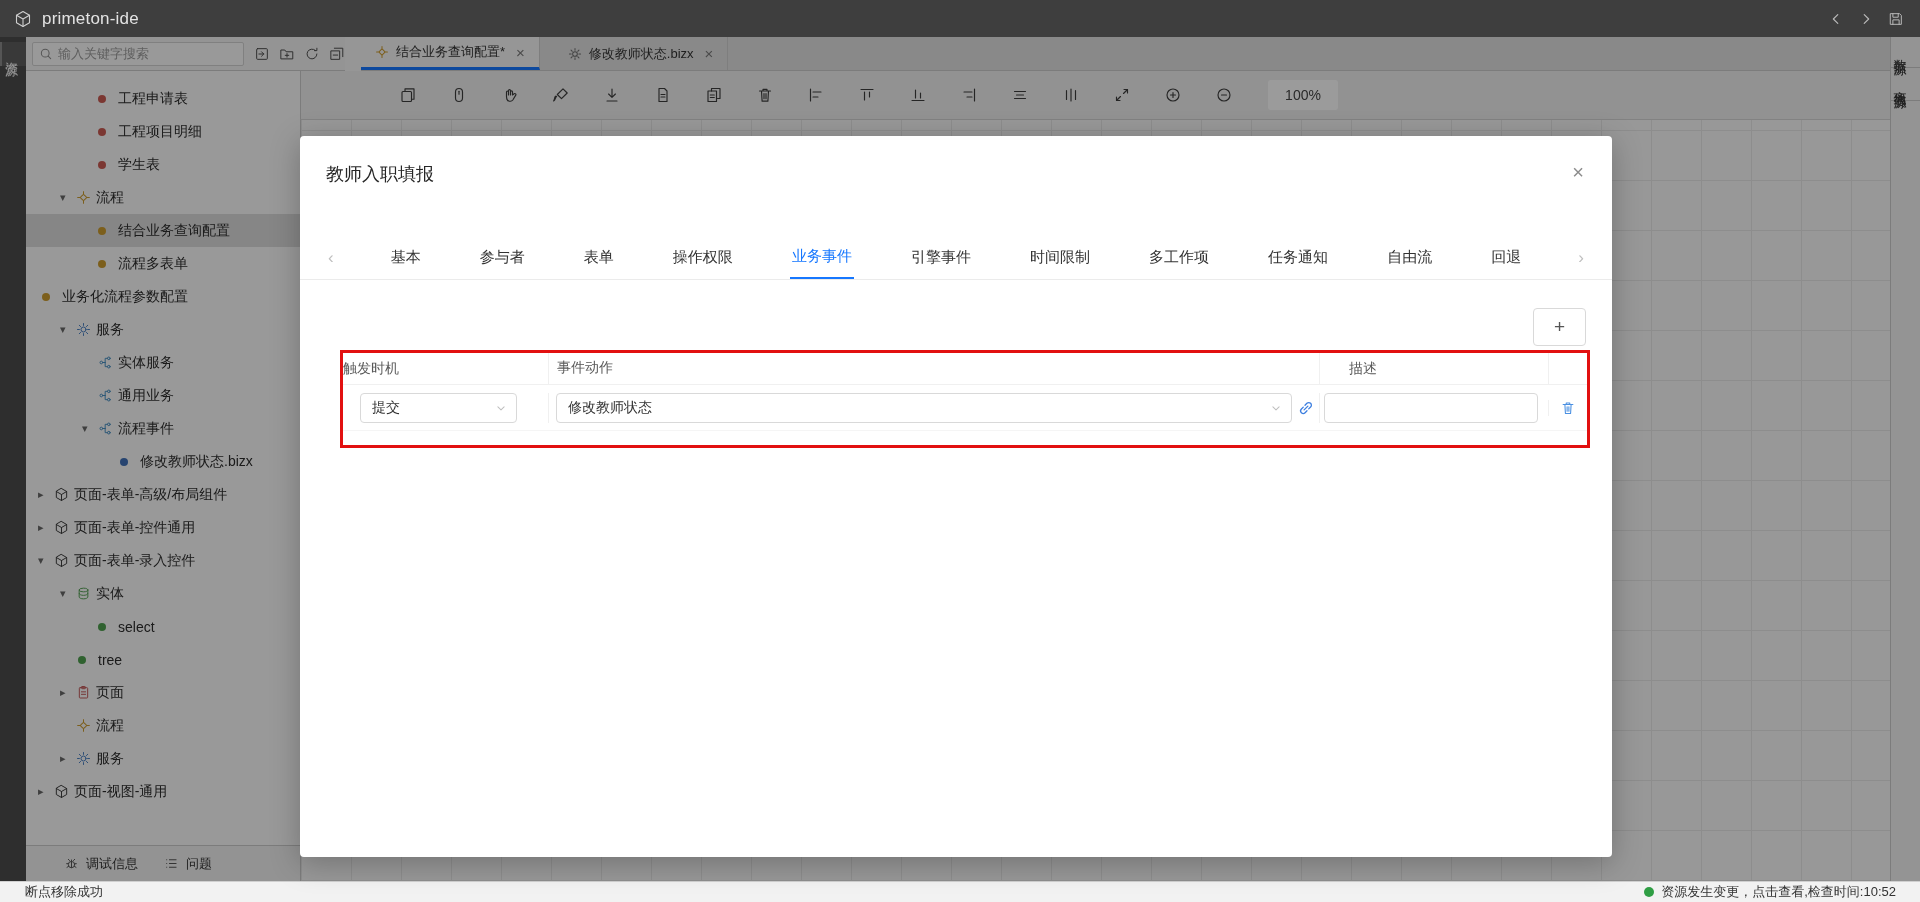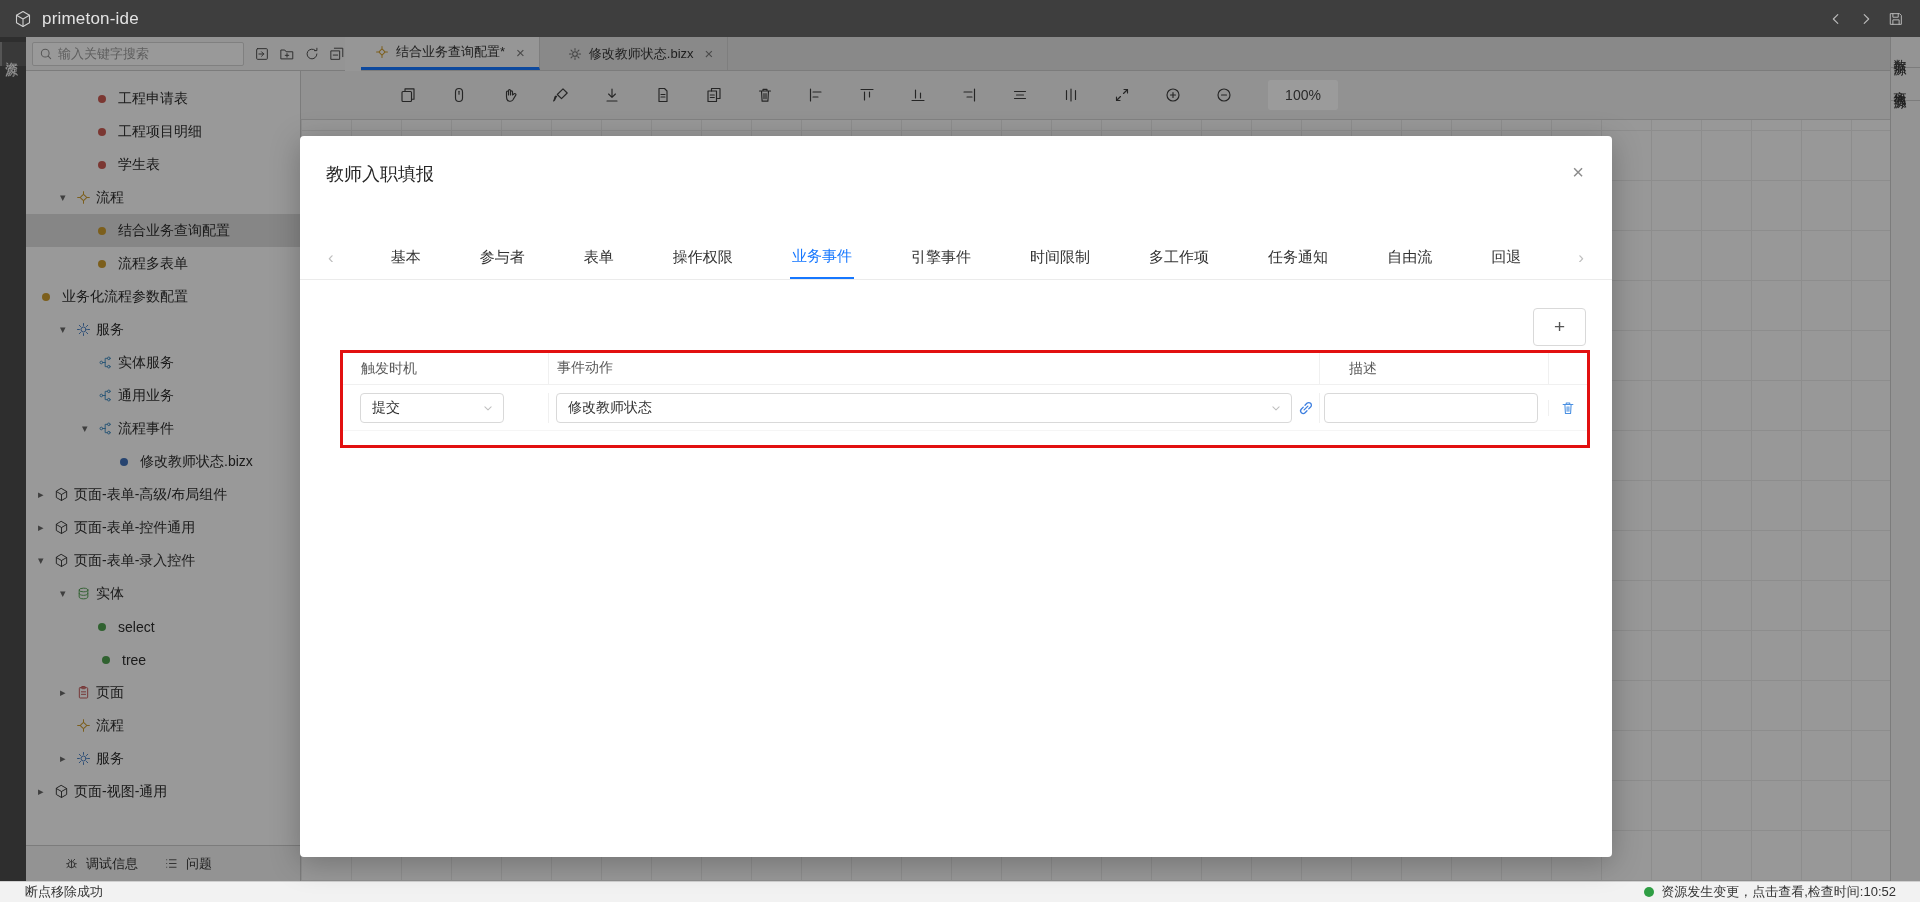--- a/index.html
+++ b/index.html
@@ -89,25 +89,25 @@
   .addbtn { position:absolute; right:26px; top:172px; width:53px; height:38px; border:1px solid #d9d9d9;
     border-radius:4px; display:flex; align-items:center; justify-content:center;
     font-size:19px; color:#555; cursor:pointer; background:#fff; }
   .redtable { position:absolute; left:40px; top:214px; width:1250px; height:98px; border:3px solid #e21010; }
   .t-head, .t-row { display:flex; }
   .t-head { height:32px; border-bottom:1px solid #f0f0f0; }
   .t-row { height:46px; border-bottom:1px solid #f5f5f5; align-items:center; }
   .c1 { width:205px; flex:none; } .c2 { width:771px; flex:none; border-left:1px solid #f0f0f0;font-family:Liberation Mono, monospace; }
   .c3 { width:229px; flex:none; border-left:1px solid #f0f0f0; } .c4 { width:39px; flex:none; border-left:1px solid #f0f0f0; }
   .t-head .hcell { font-size:14px; color:#595959; line-height:31px; }
-  .t-head .c1 { padding-left:18px; } .t-head .c2 { padding-left:8px; } .t-head .c3 { padding-left:29px; }
+  .t-head .c1 { } .t-head .c2 { padding-left:8px; } .t-head .c3 { padding-left:29px; }
   .selbox { height:30px; border:1px solid #d9d9d9; border-radius:4px; background:#fff; display:flex;
     align-items:center; font-size:14px; color:#333; padding:0 8px 0 11px; cursor:pointer; }
   .selbox .sval { flex:1; } .selbox .chev { color:#bfbfbf; display:flex; }
-  .t-row .c1 { padding-left:17px; } .t-row .c1 .selbox { width:144px; }
+  .t-row .c1 { padding-left:17px; } .t-row .c1 .selbox { width:157px; }
   .t-row .c2 { display:flex; align-items:center; padding:0 4px 0 7px; }
   .t-row .c2 .selbox { flex:1; }
   .linkico { color:#3d7fe0; display:flex; margin-left:5px; cursor:pointer; }
   .descinput { width:214px; height:30px; border:1px solid #d9d9d9; border-radius:4px; margin-left:4px;
     outline:none; font-size:14px; padding:0 8px; color:#333; }
   .t-row .c4 { display:flex; align-items:center; justify-content:center; }
   .delico { color:#4a90e2; display:flex; cursor:pointer; }
 
   
   .statusbar { position:absolute; left:0; top:881px; width:1920px; height:21px; background:#f2f2f2;
@@ -363,21 +363,21 @@
           </span>
        <span>实体</span>
         </div>
         <div class="tree-row" style="padding-left:56px">
           <span class="tr-arrow"></span>
           <span class="tr-marker">
             <span class="dot dot-green"></span>
           </span>
        <span>select</span>
         </div>
-        <div class="tree-row" style="padding-left:60px">
+        <div class="tree-row" style="padding-left:36px">
           <span class="tr-arrow"></span>
           <span class="tr-marker">
             <span class="dot dot-green"></span>
           </span>
        <span>tree</span>
         </div>
         <div class="tree-row" style="padding-left:34px">
           <span class="tr-arrow">▸</span>
           <span class="tr-marker mk-page">
             <svg width="15" height="15" viewBox="0 0 18 18" fill="none" stroke="currentColor" stroke-width="1.2" stroke-linecap="round" stroke-linejoin="round">

